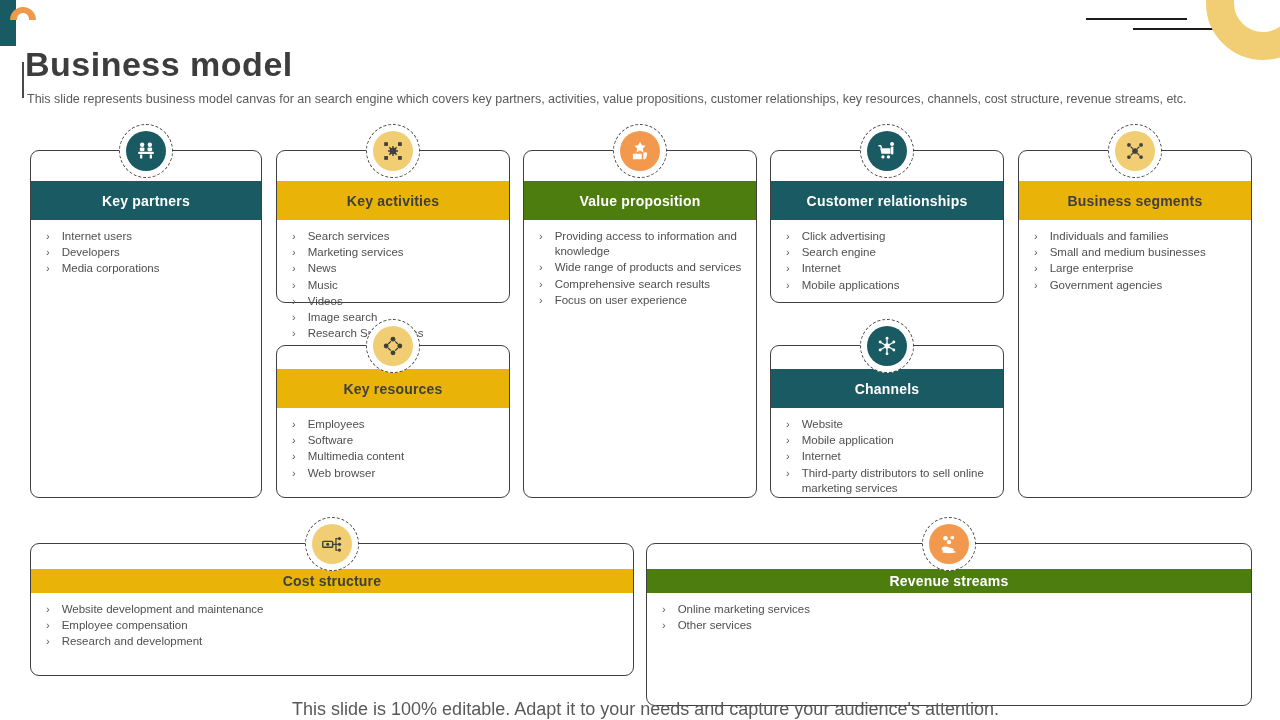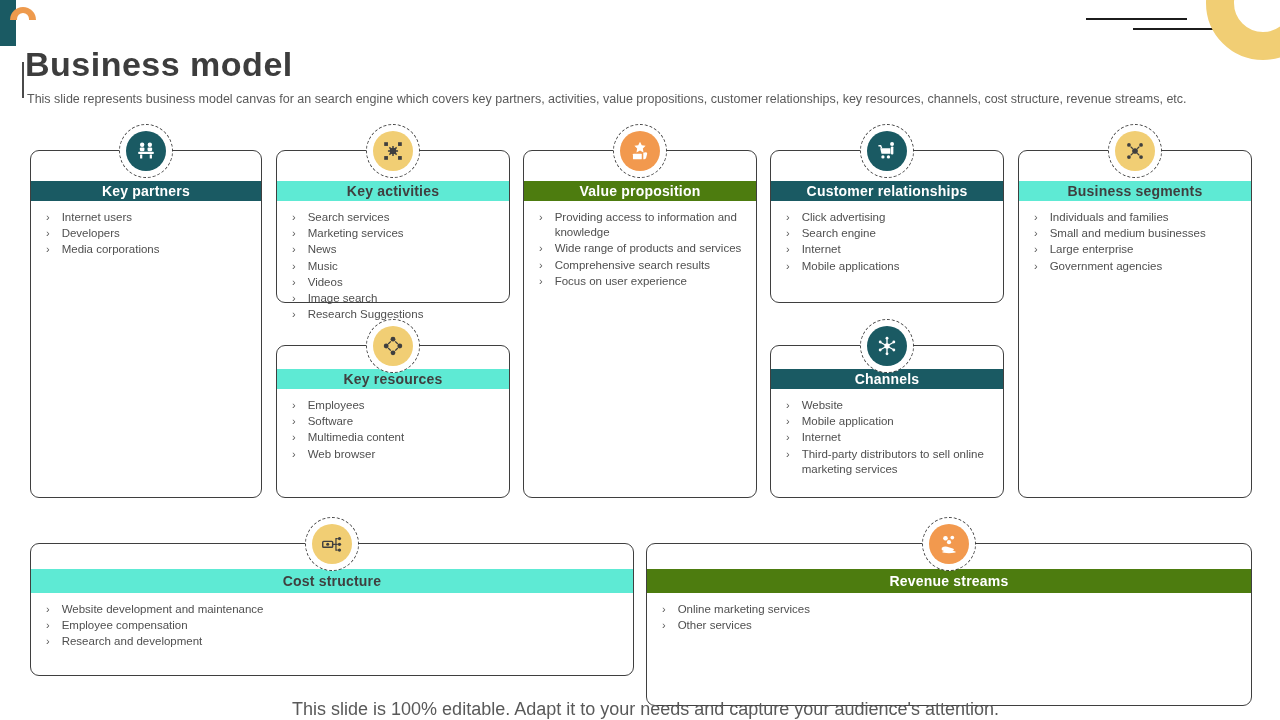--- a/index.html
+++ b/index.html
@@ -21,26 +21,26 @@
   .page-title { position:absolute; left:25px; top:22px; font-size:34px; color:#3d3d3d; letter-spacing:.5px; }
   .subtitle-accent { position:absolute; left:22px; top:62px; width:2px; height:36px; background:#4a4a4a; }
   .subtitle { position:absolute; left:27px; top:79px; width:1180px; font-size:12.5px; color:#595959; }
   
   .card { position:absolute; background:#fff; border:1.3px solid #3f3f3f; border-radius:9px; box-sizing:border-box; }
   .icon-badge { position:absolute; top:-27px; left:50%; transform:translateX(-50%);
     width:54px; height:54px; box-sizing:border-box; border:1.6px dashed #3f3f3f; border-radius:50%;
     background:#fff; display:flex; align-items:center; justify-content:center; z-index:2; }
   .icon-circle { width:40px; height:40px; border-radius:50%; display:flex; align-items:center; justify-content:center; }
   .icon-circle svg { width:22px; height:22px; }
-  .bar { margin-top:30px; height:20px; display:flex; align-items:center; justify-content:center;
+  .bar { margin-top:30px; height:39px; display:flex; align-items:center; justify-content:center;
     font-weight:bold; font-size:14px; letter-spacing:.2px; }
   .card.low .bar { margin-top:23px; }
   .card.bottom .bar { margin-top:25px; height:24px; }
   .theme-teal   .bar { background:#1A5A63; color:#ffffff; }
-  .theme-yellow .bar { background:#5eead4; color:#3F3F3F; }
+  .theme-yellow .bar { background:#eab308; color:#3F3F3F; }
   .theme-orange .bar { background:#4d7c0f; color:#ffffff; }
   .theme-teal   .icon-circle { background:#1A5A63; color:#ffffff; }
   .theme-yellow .icon-circle { background:#F1CE74; color:#3F3F3F; }
   .theme-orange .icon-circle { background:#F2994E; color:#ffffff; }
   .items { list-style:none; margin:9px 0 0 0; padding:0 14px 0 15px; }
   .items li { display:flex; align-items:flex-start; gap:12px; font-size:11.5px; color:#4f4f4f; line-height:1.32; margin-bottom:1px; }
   .items .b { flex:0 0 auto; color:#595959; font-size:11px; line-height:1.35; }
   
   .footer-note { position:absolute; left:0; top:699px; width:100%; text-align:center; font-size:18px; color:#595959; }
 </style>

